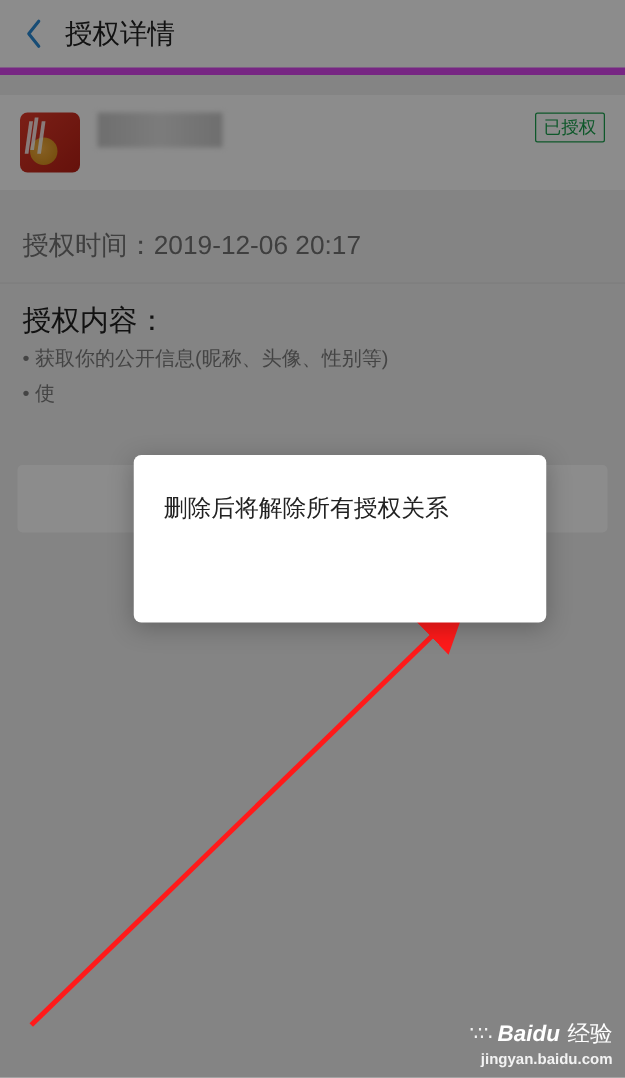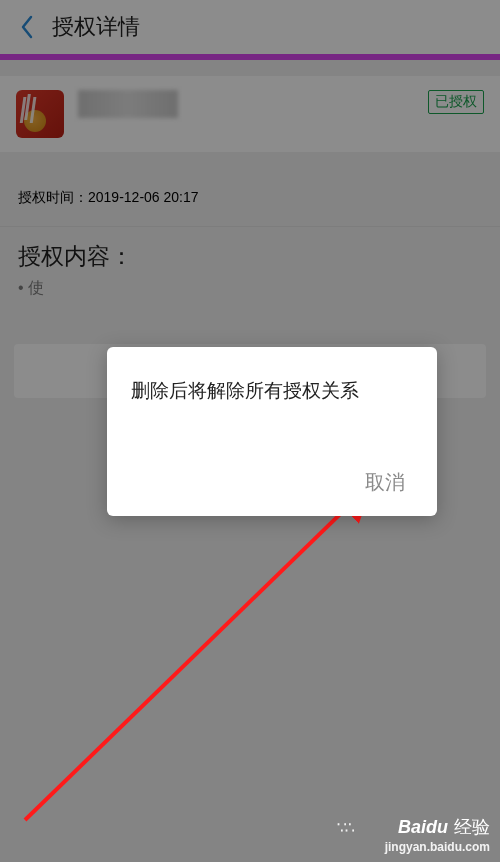--- a/index.html
+++ b/index.html
@@ -88,22 +88,22 @@
     font-size: 14px;
     border-radius: 2px;
   }
 
   .info-block {
     margin-top: 20px;
     padding: 10px 18px 14px;
     border-bottom: 1px solid #e3e3e3;
   }
   .info-line {
-    color: #000000;
-    font-size: 14px;
+    color: #737373;
+    font-size: 21px;
     line-height: 30px;
   }
 
   .scope-block {
     padding: 14px 18px 30px;
   }
   .scope-title {
     color: #222;
     font-size: 23px;
     font-weight: 500;
@@ -179,21 +179,21 @@
     z-index: 10;
   }
   .wm-top {
     display: flex;
     align-items: center;
     justify-content: flex-end;
     gap: 6px;
     font-size: 18px;
   }
   .wm-paw { font-size: 16px; opacity: .9; letter-spacing: -2px;}
-  .wm-brand { font-style: italic; font-weight: 600; margin-left: 39px; }
+  .wm-brand { font-style: italic; font-weight: 600; }
   .wm-cn { font-weight: 500; }
   .wm-url { font-size: 12px; opacity: .9; margin-top: 1px; font-weight: bold;}
 </style>
 </head>
 <body>
 
 <div class="header">
   <div class="back-icon">
     <svg viewBox="0 0 14 24" fill="none" stroke="currentColor" stroke-width="2.5" stroke-linecap="round" stroke-linejoin="round">
       <polyline points="11,2 3,12 11,22"></polyline>
@@ -209,30 +209,30 @@
 </div>
 
 <div class="info-block">
   <div class="info-line">
     <span>授权时间：</span><span>2019-12-06 20:17</span>
   </div>
 </div>
 
 <div class="scope-block">
   <div class="scope-title">授权内容：</div>
+  <div class="scope-item">• <span>获取你的公开信息(昵称、头像、性别等)</span></div>
   <div class="scope-item">• <span>使</span></div>
 </div>
 
 <div class="action-bar"></div>
 
 <div class="overlay">
   <div class="dialog">
     <div class="dialog-msg">删除后将解除所有授权关系</div>
     <div class="dialog-btns">
-      <div class="btn-cancel">取消</div>
     </div>
   </div>
 </div>
 
 <svg class="arrow">
   <defs>
     <marker id="ah" markerWidth="10" markerHeight="10" refX="7" refY="5" orient="auto">
       <path d="M0,0 L10,5 L0,10 Z" fill="#ff1a1a"></path>
     </marker>
   </defs>

